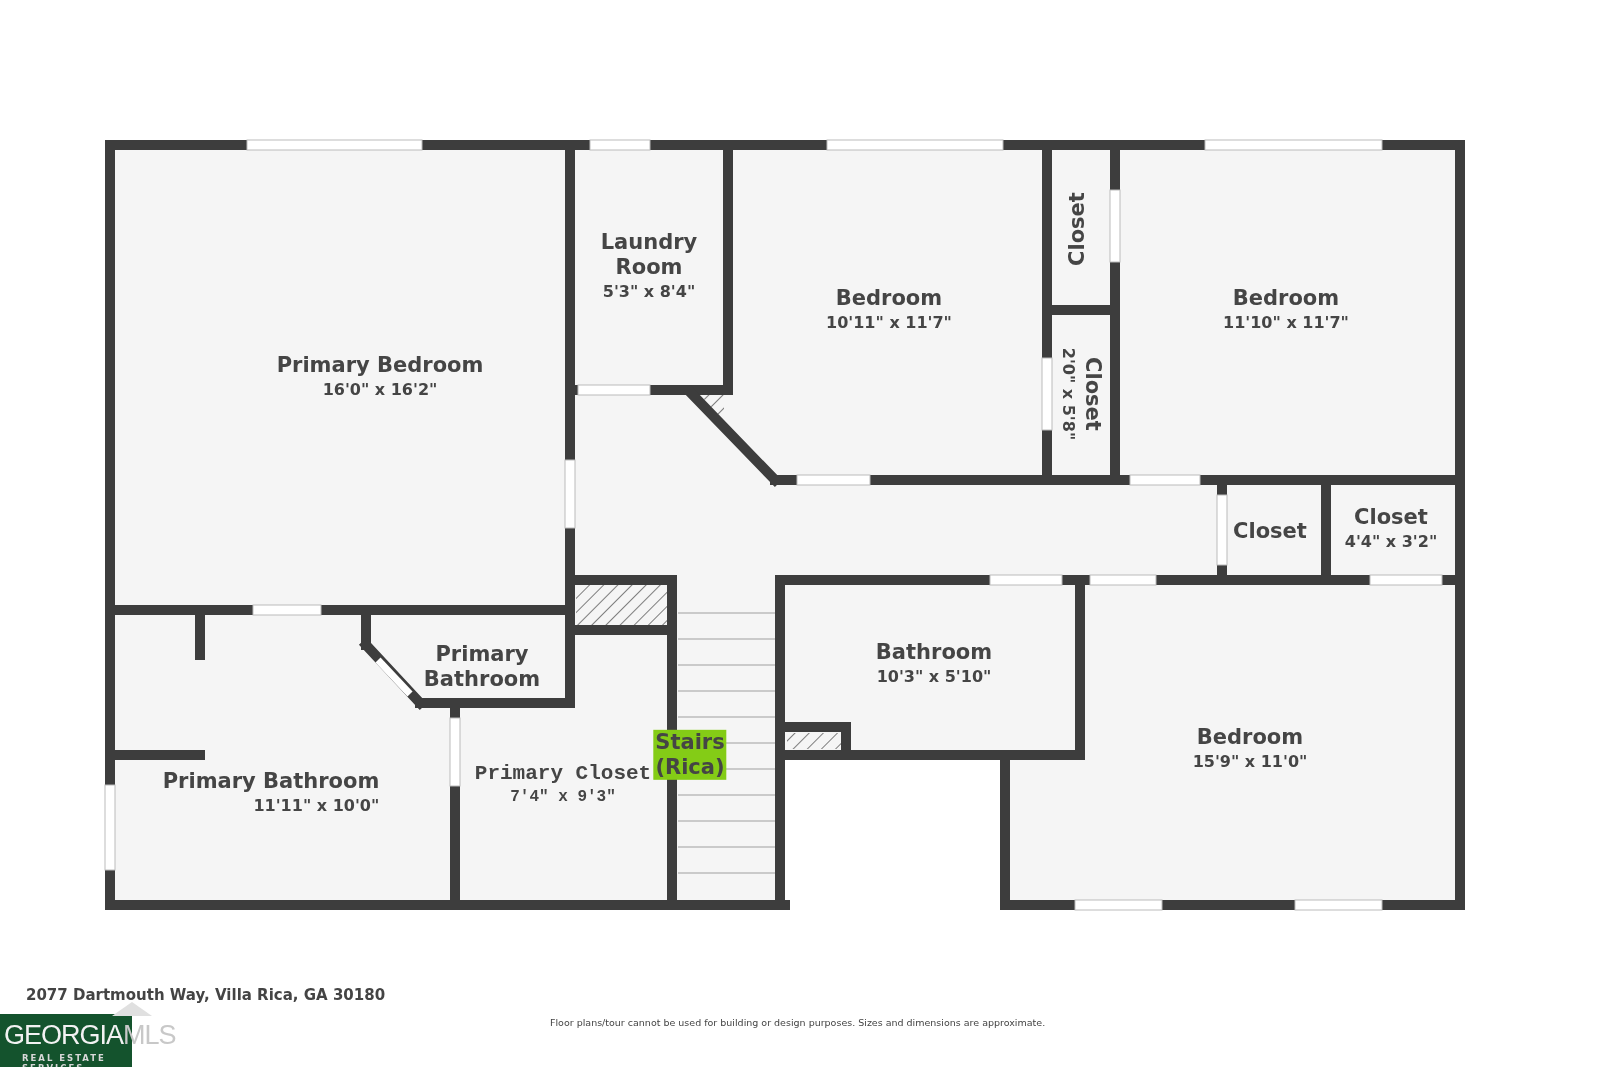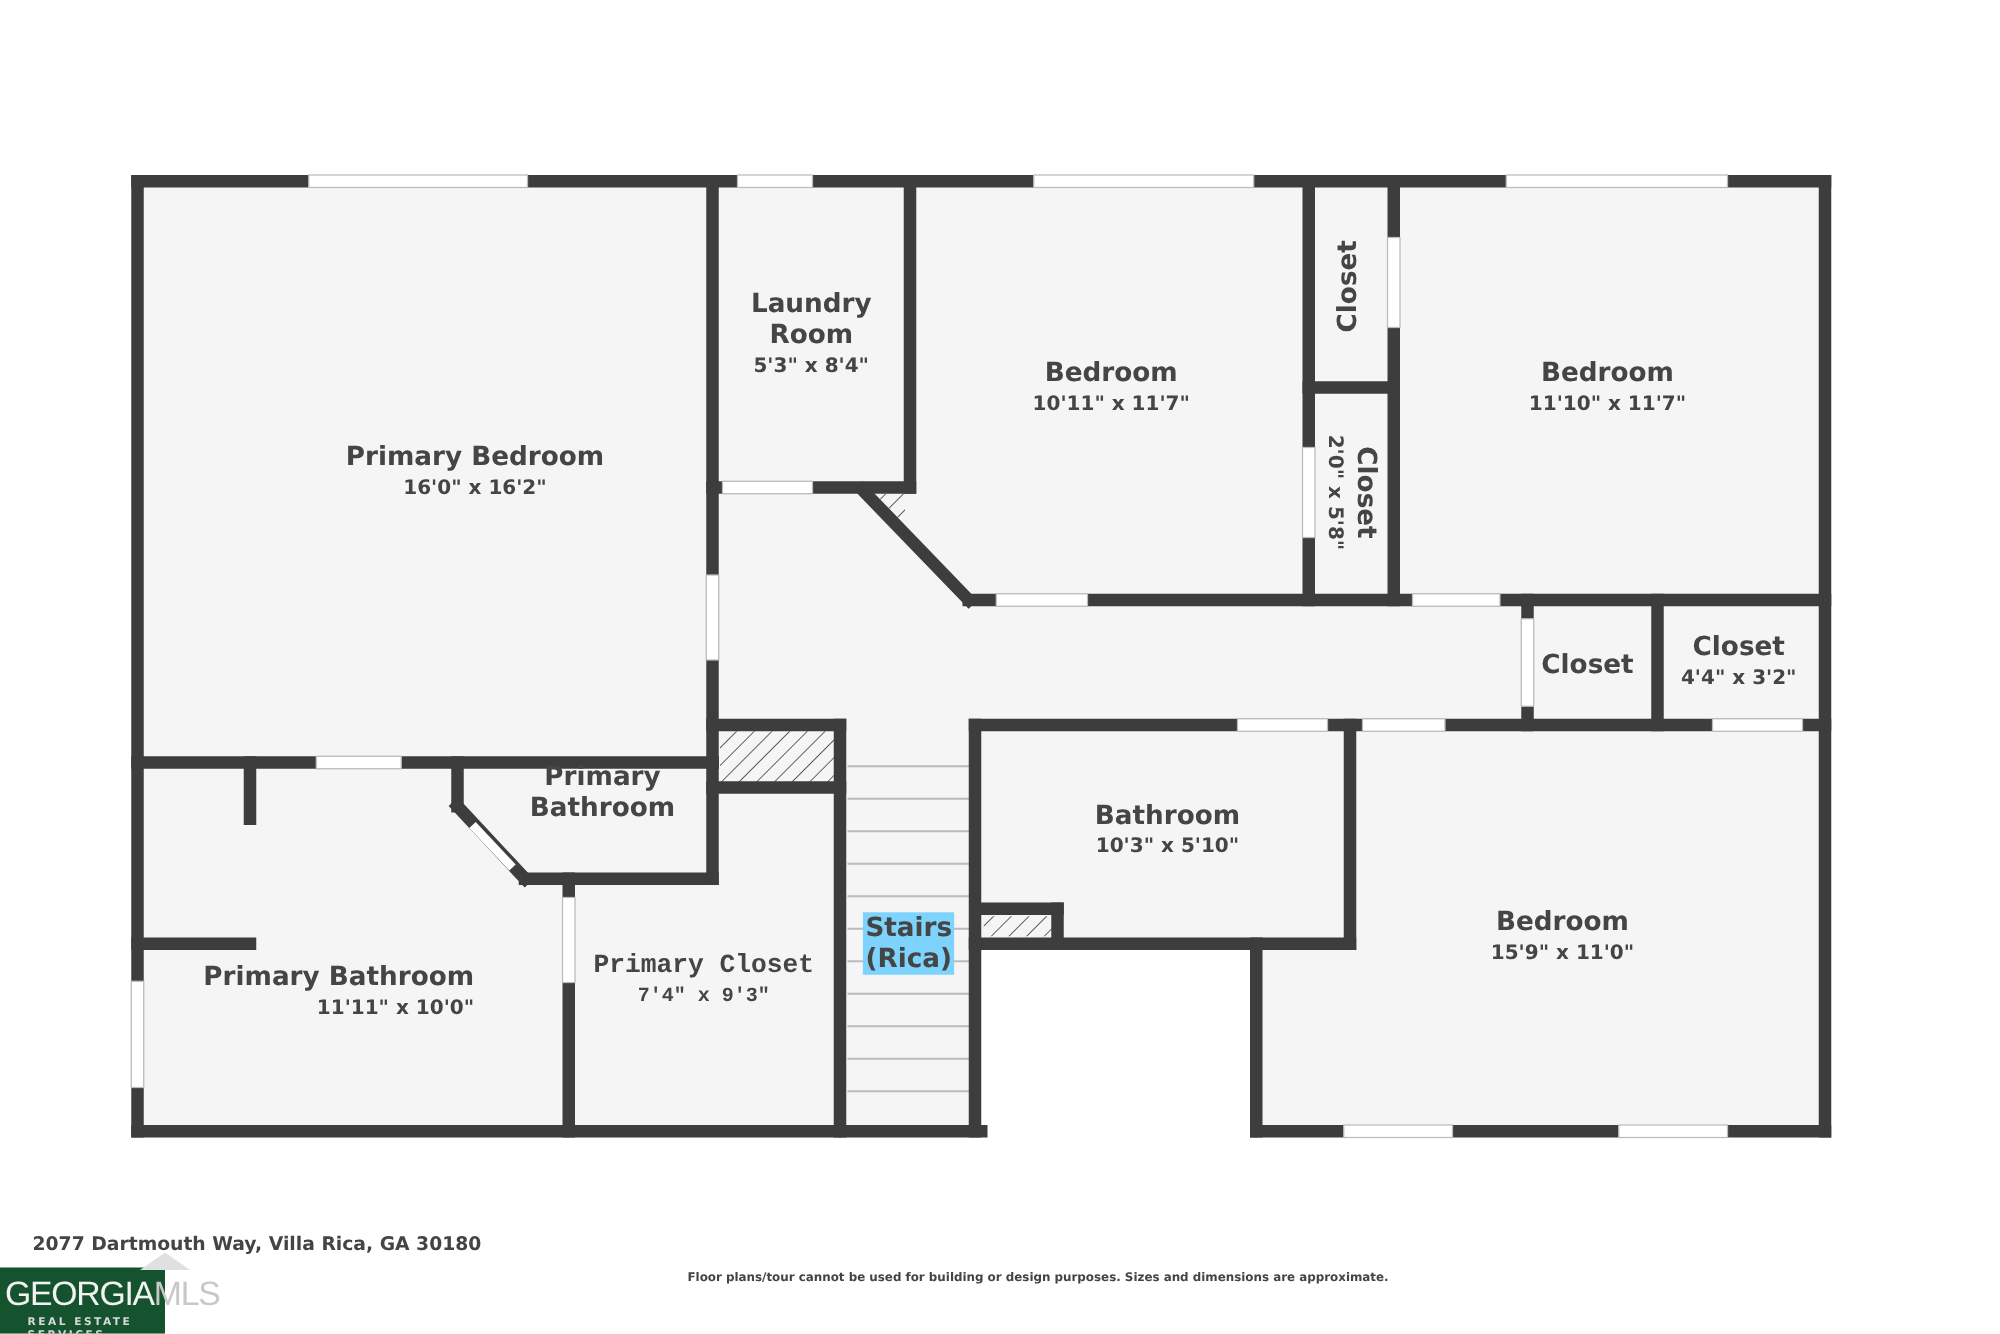--- a/index.html
+++ b/index.html
@@ -6,21 +6,21 @@
   body { width:1600px; height:1067px; position:relative; overflow:hidden;
          font-family:"DejaVu Sans", "Liberation Sans", sans-serif; color:#404040; }
   #plan { position:absolute; left:0; top:0; width:1600px; height:1067px; }
   .room-label { position:absolute; text-align:center; transform:translate(-50%,-50%);
                 white-space:nowrap; line-height:1.2; }
   .room-name { display:block; font-weight:bold; font-size:21px; color:#454545; }
   .room-dim  { display:block; font-weight:bold; font-size:16px; color:#454545; margin-top:2px; }
   .rot-90  { transform:translate(-50%,-50%) rotate(-90deg); }
   .rot90   { transform:translate(-50%,-50%) rotate(90deg); }
   .address { position:absolute; left:26px; top:986px; font-size:15px; font-weight:bold; color:#444; }
-  .disclaimer { position:absolute; left:550px; top:1017px; font-size:9.5px; font-weight:bold; color:#444; }
+  .disclaimer { position:absolute; left:550px; top:1017px; font-size:9.5px; font-weight:normal; color:#444; }
   .logo { position:absolute; left:0; top:1014px; width:132px; height:53px; background:#14532d; }
   .logo-text { position:absolute; left:4px; top:6px; font-size:27px; color:#f2f2f2; letter-spacing:-1px;
                font-family:"Liberation Sans", sans-serif; }
   .logo-text .mls { color:#c8c8c8; }
   .logo-sub { position:absolute; left:22px; top:39px; font-size:8.5px; color:#d8d8d8; letter-spacing:2px; font-weight:bold; }
   .logo-roof { position:absolute; left:112px; top:-12px; width:0; height:0;
                border-left:20px solid transparent; border-right:20px solid transparent; border-bottom:14px solid #e0e0e0; }
 </style>
 </head>
 <body>
@@ -166,33 +166,33 @@
   <span class="room-name">Bedroom</span>
   <span class="room-dim">11'10" x 11'7"</span>
 </div>
 <div class="room-label" style="left:1270px;top:532px;">
   <span class="room-name">Closet</span>
 </div>
 <div class="room-label" style="left:1391px;top:528px;">
   <span class="room-name">Closet</span>
   <span class="room-dim">4'4" x 3'2"</span>
 </div>
-<div class="room-label" style="left:482px;top:634px;">
+<div class="room-label" style="left:482px;top:667px;">
   <span class="room-name">Primary</span>
   <span class="room-name">Bathroom</span>
 </div>
 <div class="room-label" style="left:271px;top:792px;text-align:right;">
   <span class="room-name">Primary Bathroom</span>
   <span class="room-dim">11'11" x 10'0"</span>
 </div>
 <div class="room-label" style="left:563px;top:784px;font-family:Liberation Mono, monospace;">
   <span class="room-name">Primary Closet</span>
   <span class="room-dim">7'4" x 9'3"</span>
 </div>
-<div class="room-label" style="left:727px;top:755px;background:#7dd3fc;padding:0 2px;">
+<div class="room-label" style="left:690px;top:755px;background:#84cc16;padding:0 2px;">
   <span class="room-name">Stairs</span>
   <span class="room-name">(Rica)</span>
 </div>
 <div class="room-label" style="left:934px;top:663px;">
   <span class="room-name">Bathroom</span>
   <span class="room-dim">10'3" x 5'10"</span>
 </div>
 <div class="room-label" style="left:1250px;top:748px;">
   <span class="room-name">Bedroom</span>
   <span class="room-dim">15'9" x 11'0"</span>

